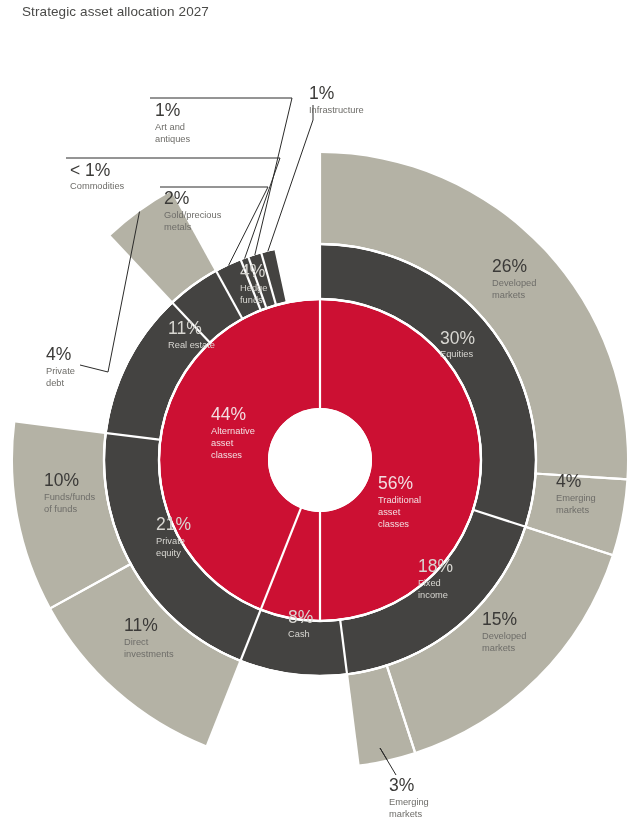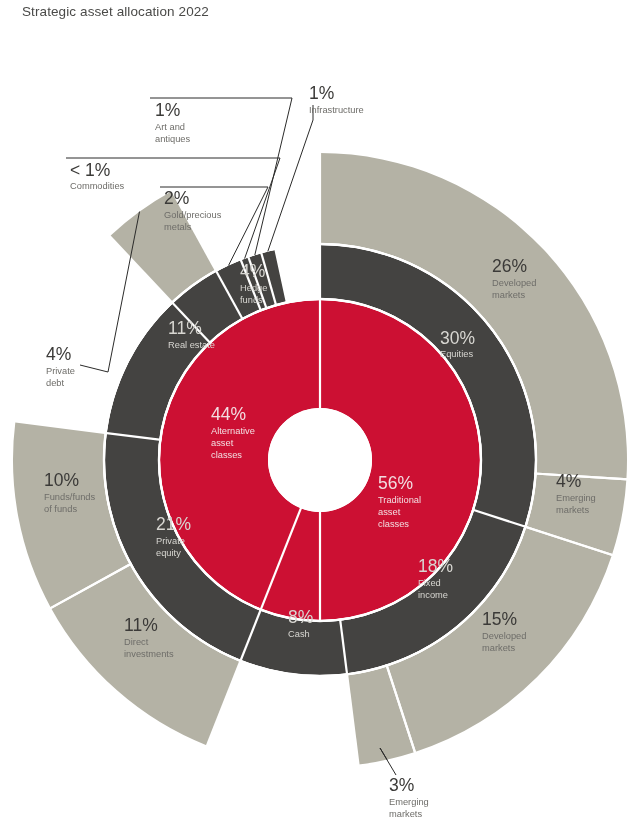--- a/index.html
+++ b/index.html
@@ -32,21 +32,21 @@
   }
   svg { display: block; }
   .slice-pct { font-size: 17.5px; }
   .slice-lbl { font-size: 9.3px; }
   .cal-pct  { font-size: 17.5px; fill: #3b3a38; }
   .cal-lbl  { font-size: 9.3px;  fill: #6e6d69; }
 </style>
 </head>
 <body>
 
-<div id="page-title">Strategic asset allocation 2022</div>
+<div id="page-title">Strategic asset allocation 2027</div>
 
 <div id="chart-area">
 <svg width="628" height="821" viewBox="0 0 628 821">
 
   <g>
     
     
     
   </g>
 

